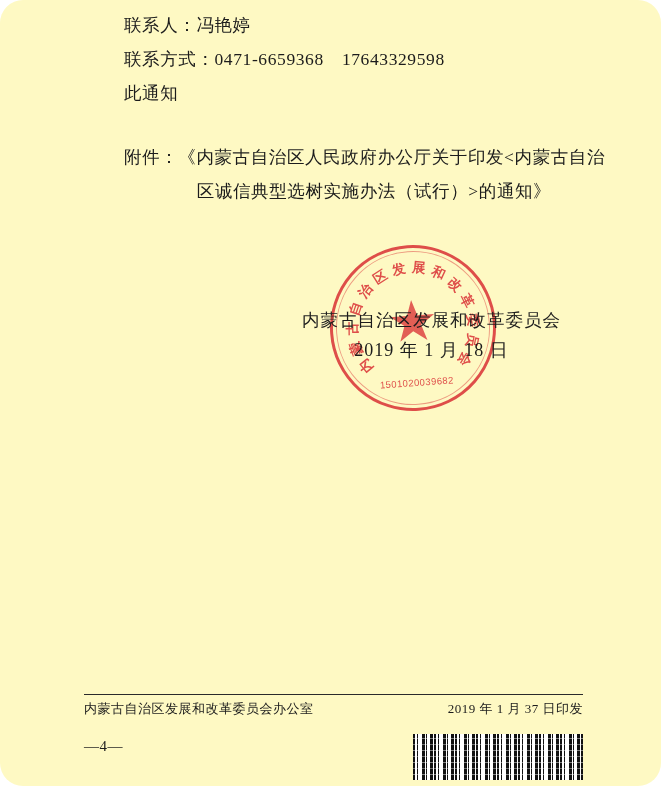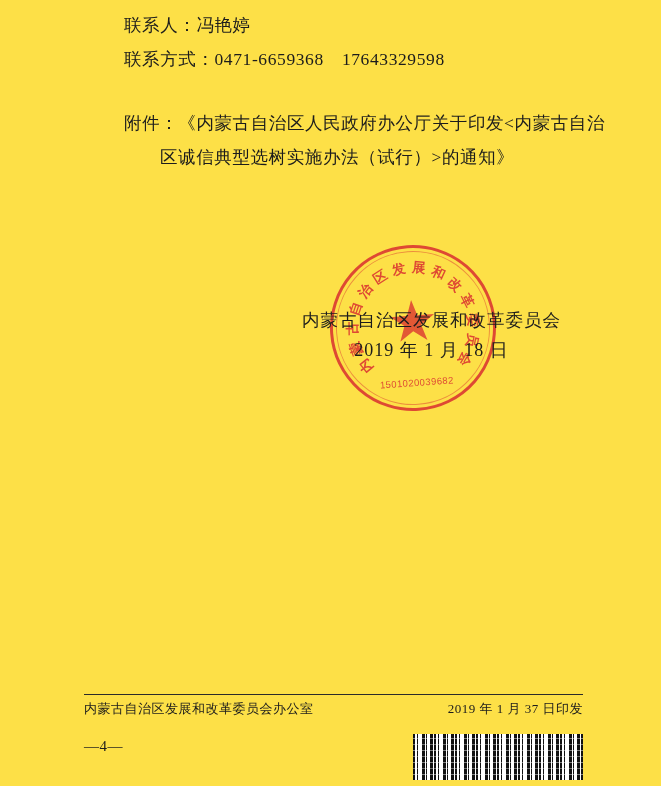--- a/index.html
+++ b/index.html
@@ -12,21 +12,22 @@
     height: 786px;
     position: relative;
     font-family: "Liberation Serif", "DejaVu Serif", serif;
     color: #1a1a1a;
     overflow: hidden;
   }
 
   .page {
     position: absolute;
     inset: 0;
-    background: #fde047;
+    background: #fef9c3;
+    border-radius: 23px;
   }
 
   
   .doc-body {
     position: absolute;
     left: 88px;
     top: 8px;
     width: 500px;
   }
 
@@ -40,21 +41,21 @@
 
   .indent-1 { text-indent: 36px; }
 
   .attach-block {
     margin-top: 30px;
     font-size: 17.5px;
     line-height: 34px;
     letter-spacing: 0.5px;
   }
   .attach-line-1 { text-indent: 36px; }
-  .attach-line-2 { text-indent: 72px; }
+  .attach-line-2 { text-indent: 72px; text-align: center; }
 
   
   .sign-block {
     position: absolute;
     right: 100px;
     top: 305px;
     text-align: left;
     z-index: 3;
   }
   .sign-org {
@@ -197,20 +198,21 @@
   }
 </style>
 </head>
 <body>
 
 <div class="page">
 
   <div class="doc-body">
     <div class="line indent-1">联系人：冯艳婷</div>
     <div class="line indent-1">联系方式：0471-6659368　17643329598</div>
+    <div class="line indent-1">此通知</div>
 
     <div class="attach-block">
       <div class="line attach-line-1">附件：《内蒙古自治区人民政府办公厅关于印发&lt;内蒙古自治</div>
       <div class="line attach-line-2">区诚信典型选树实施办法（试行）&gt;的通知》</div>
     </div>
   </div>
 
   <div class="seal">
     <div class="seal-arc-text" id="sealArc">
         <span style="transform: translate(-49.1491px, 34.4146px) rotate(-125deg) translate(-50%, -50%);">内</span>

